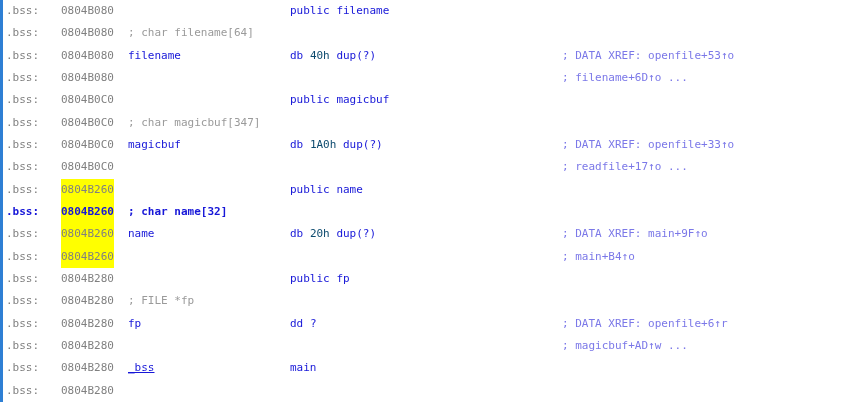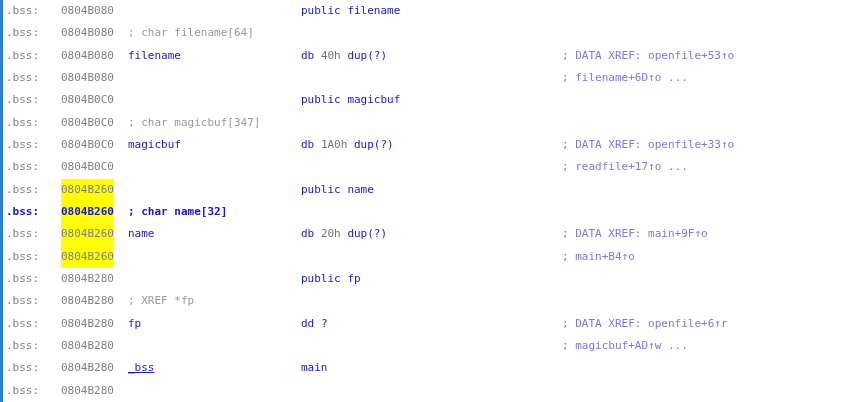--- a/index.html
+++ b/index.html
@@ -41,29 +41,29 @@
   }
   .seg {
     position: absolute;
     top: 0;
     white-space: pre;
   }
   
   .c-prefix { left: 3px; }
   .c-addr   { left: 58px; }
   .c-name   { left: 125px; }
-  .c-instr  { left: 298px; text-align: right; }
+  .c-instr  { left: 287px; text-align: right; }
   .c-xref   { left: 559px; }
 
   
   .t-prefix  { color: #808080; }
   .t-addr    { color: #808080; }
   .t-ident   { color: #1717d8; }
   .t-keyword { color: #1717d8; }
-  .t-num     { color: #737373; }
+  .t-num     { color: #0c4a6e; }
   .t-comment { color: #9a9a9a; }
   .t-xref    { color: #7b78e8; }
   .t-plain   { color: #1717d8; }
 
   .hl { background: #ffff00; }
 
   .cursor-prefix {
     color: #1717d8;
     font-weight: bold;
   }
@@ -90,19 +90,19 @@
       <div class="line"><span class="seg c-prefix t-prefix">.bss:</span><span class="seg c-addr t-addr">0804B080</span><span class="seg c-xref t-xref">; filename+6D↑o ...</span></div>
       <div class="line"><span class="seg c-prefix t-prefix">.bss:</span><span class="seg c-addr t-addr">0804B0C0</span><span class="seg c-instr"><span class="t-keyword">public</span><span class="t-plain"> </span><span class="t-plain">magicbuf</span></span></div>
       <div class="line"><span class="seg c-prefix t-prefix">.bss:</span><span class="seg c-addr t-addr">0804B0C0</span><span class="seg c-name t-comment">; char magicbuf[347]</span></div>
       <div class="line"><span class="seg c-prefix t-prefix">.bss:</span><span class="seg c-addr t-addr">0804B0C0</span><span class="seg c-name t-ident">magicbuf</span><span class="seg c-instr"><span class="t-keyword">db</span><span class="t-plain"> </span><span class="t-num">1A0h</span><span class="t-plain"> </span><span class="t-keyword">dup(?)</span></span><span class="seg c-xref t-xref">; DATA XREF: openfile+33↑o</span></div>
       <div class="line"><span class="seg c-prefix t-prefix">.bss:</span><span class="seg c-addr t-addr">0804B0C0</span><span class="seg c-xref t-xref">; readfile+17↑o ...</span></div>
       <div class="line"><span class="seg c-prefix t-prefix">.bss:</span><span class="seg c-addr t-addr hl">0804B260</span><span class="seg c-instr"><span class="t-keyword">public</span><span class="t-plain"> </span><span class="t-plain">name</span></span></div>
       <div class="line"><span class="seg c-prefix cursor-prefix">.bss:</span><span class="seg c-addr cursor-addr">0804B260</span><span class="seg c-name cursor-comment">; char name[32]</span></div>
       <div class="line"><span class="seg c-prefix t-prefix">.bss:</span><span class="seg c-addr t-addr hl">0804B260</span><span class="seg c-name t-ident">name</span><span class="seg c-instr"><span class="t-keyword">db</span><span class="t-plain"> </span><span class="t-num">20h</span><span class="t-plain"> </span><span class="t-keyword">dup(?)</span></span><span class="seg c-xref t-xref">; DATA XREF: main+9F↑o</span></div>
       <div class="line"><span class="seg c-prefix t-prefix">.bss:</span><span class="seg c-addr t-addr hl">0804B260</span><span class="seg c-xref t-xref">; main+B4↑o</span></div>
       <div class="line"><span class="seg c-prefix t-prefix">.bss:</span><span class="seg c-addr t-addr">0804B280</span><span class="seg c-instr"><span class="t-keyword">public</span><span class="t-plain"> </span><span class="t-plain">fp</span></span></div>
-      <div class="line"><span class="seg c-prefix t-prefix">.bss:</span><span class="seg c-addr t-addr">0804B280</span><span class="seg c-name t-comment">; XREF *fp</span></div>
+      <div class="line"><span class="seg c-prefix t-prefix">.bss:</span><span class="seg c-addr t-addr">0804B280</span><span class="seg c-name t-comment">; FILE *fp</span></div>
       <div class="line"><span class="seg c-prefix t-prefix">.bss:</span><span class="seg c-addr t-addr">0804B280</span><span class="seg c-name t-ident">fp</span><span class="seg c-instr"><span class="t-keyword">dd</span><span class="t-plain"> </span><span class="t-plain">?</span></span><span class="seg c-xref t-xref">; DATA XREF: openfile+6↑r</span></div>
       <div class="line"><span class="seg c-prefix t-prefix">.bss:</span><span class="seg c-addr t-addr">0804B280</span><span class="seg c-xref t-xref">; magicbuf+AD↑w ...</span></div>
       <div class="line"><span class="seg c-prefix t-prefix">.bss:</span><span class="seg c-addr t-addr">0804B280</span><span class="seg c-name t-ident t-underline">_bss</span><span class="seg c-instr"><span class="t-keyword">main</span></span></div>
       <div class="line"><span class="seg c-prefix t-prefix">.bss:</span><span class="seg c-addr t-addr">0804B280</span></div>
     </div>
 </div>
 
 </body></html>

